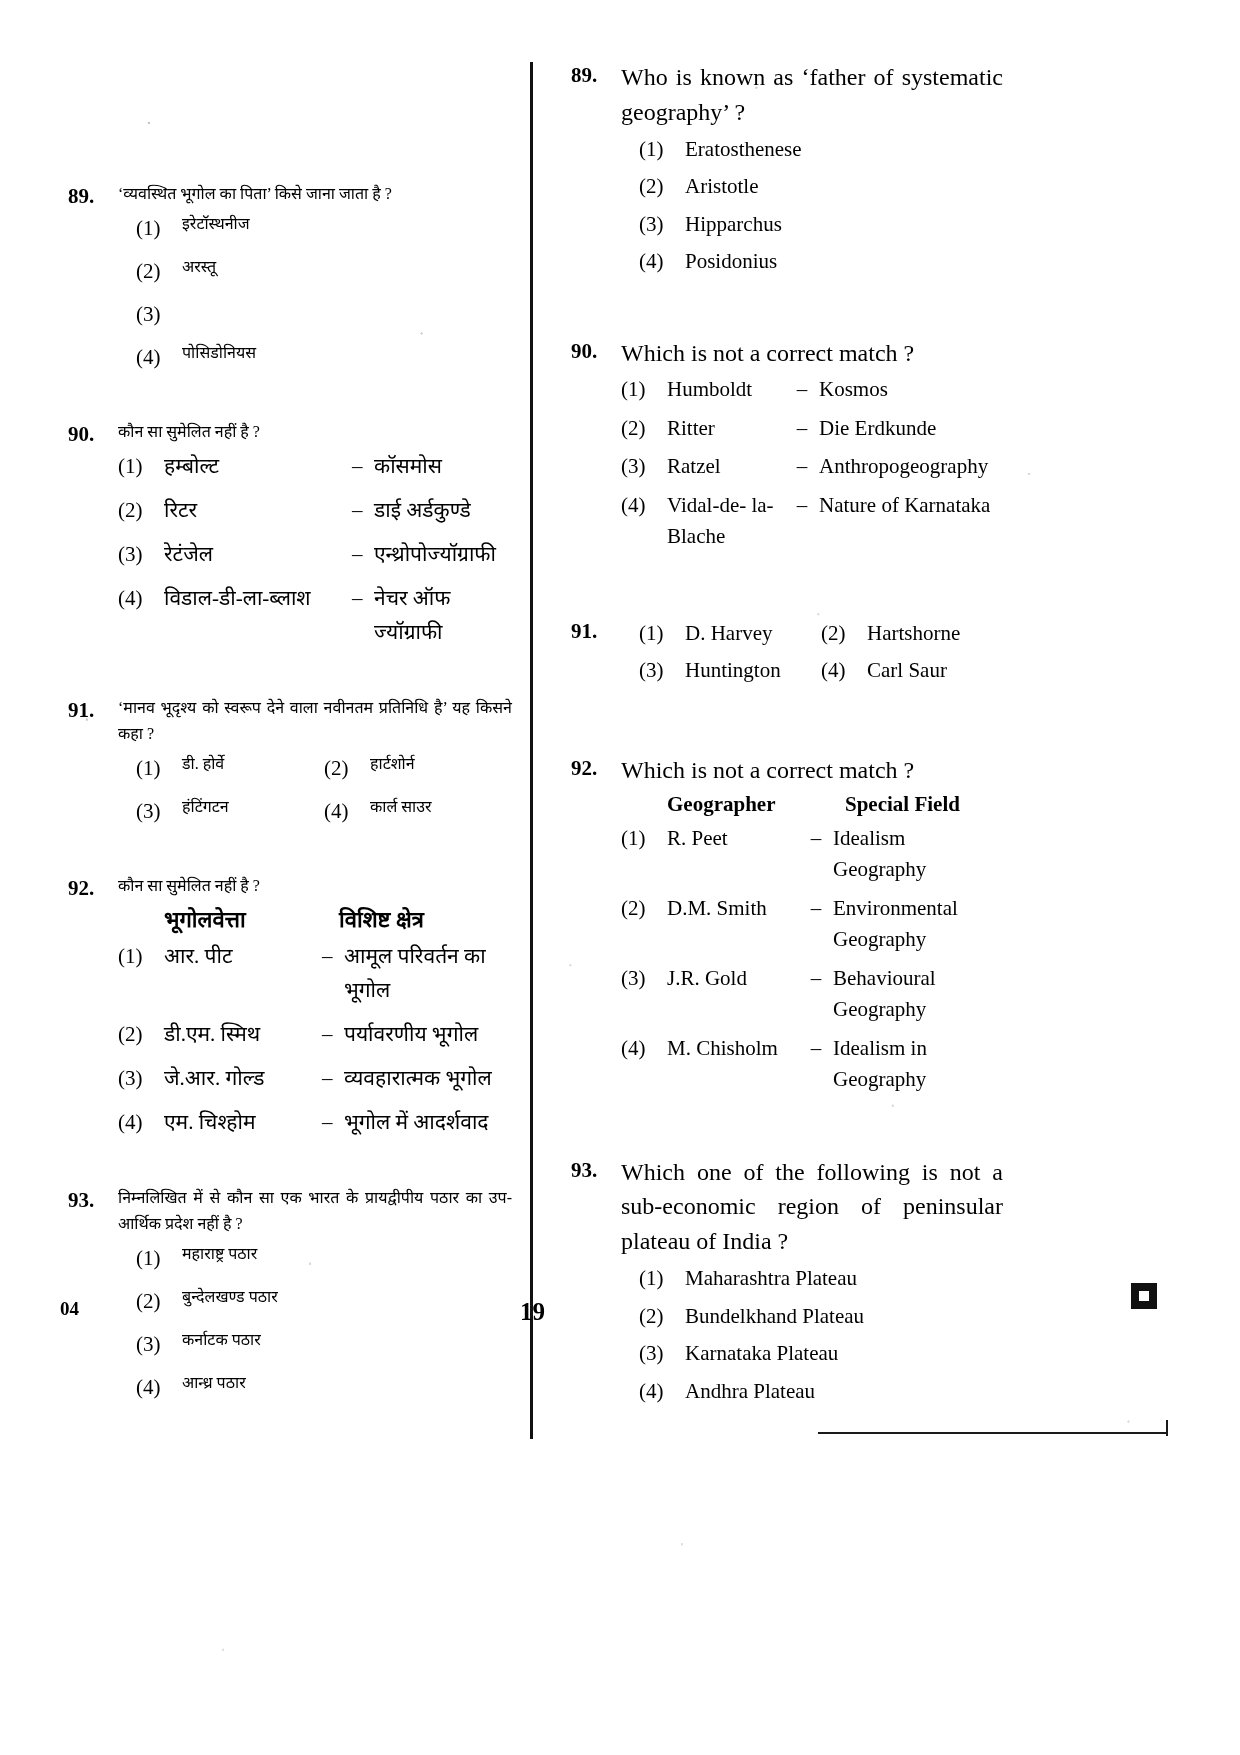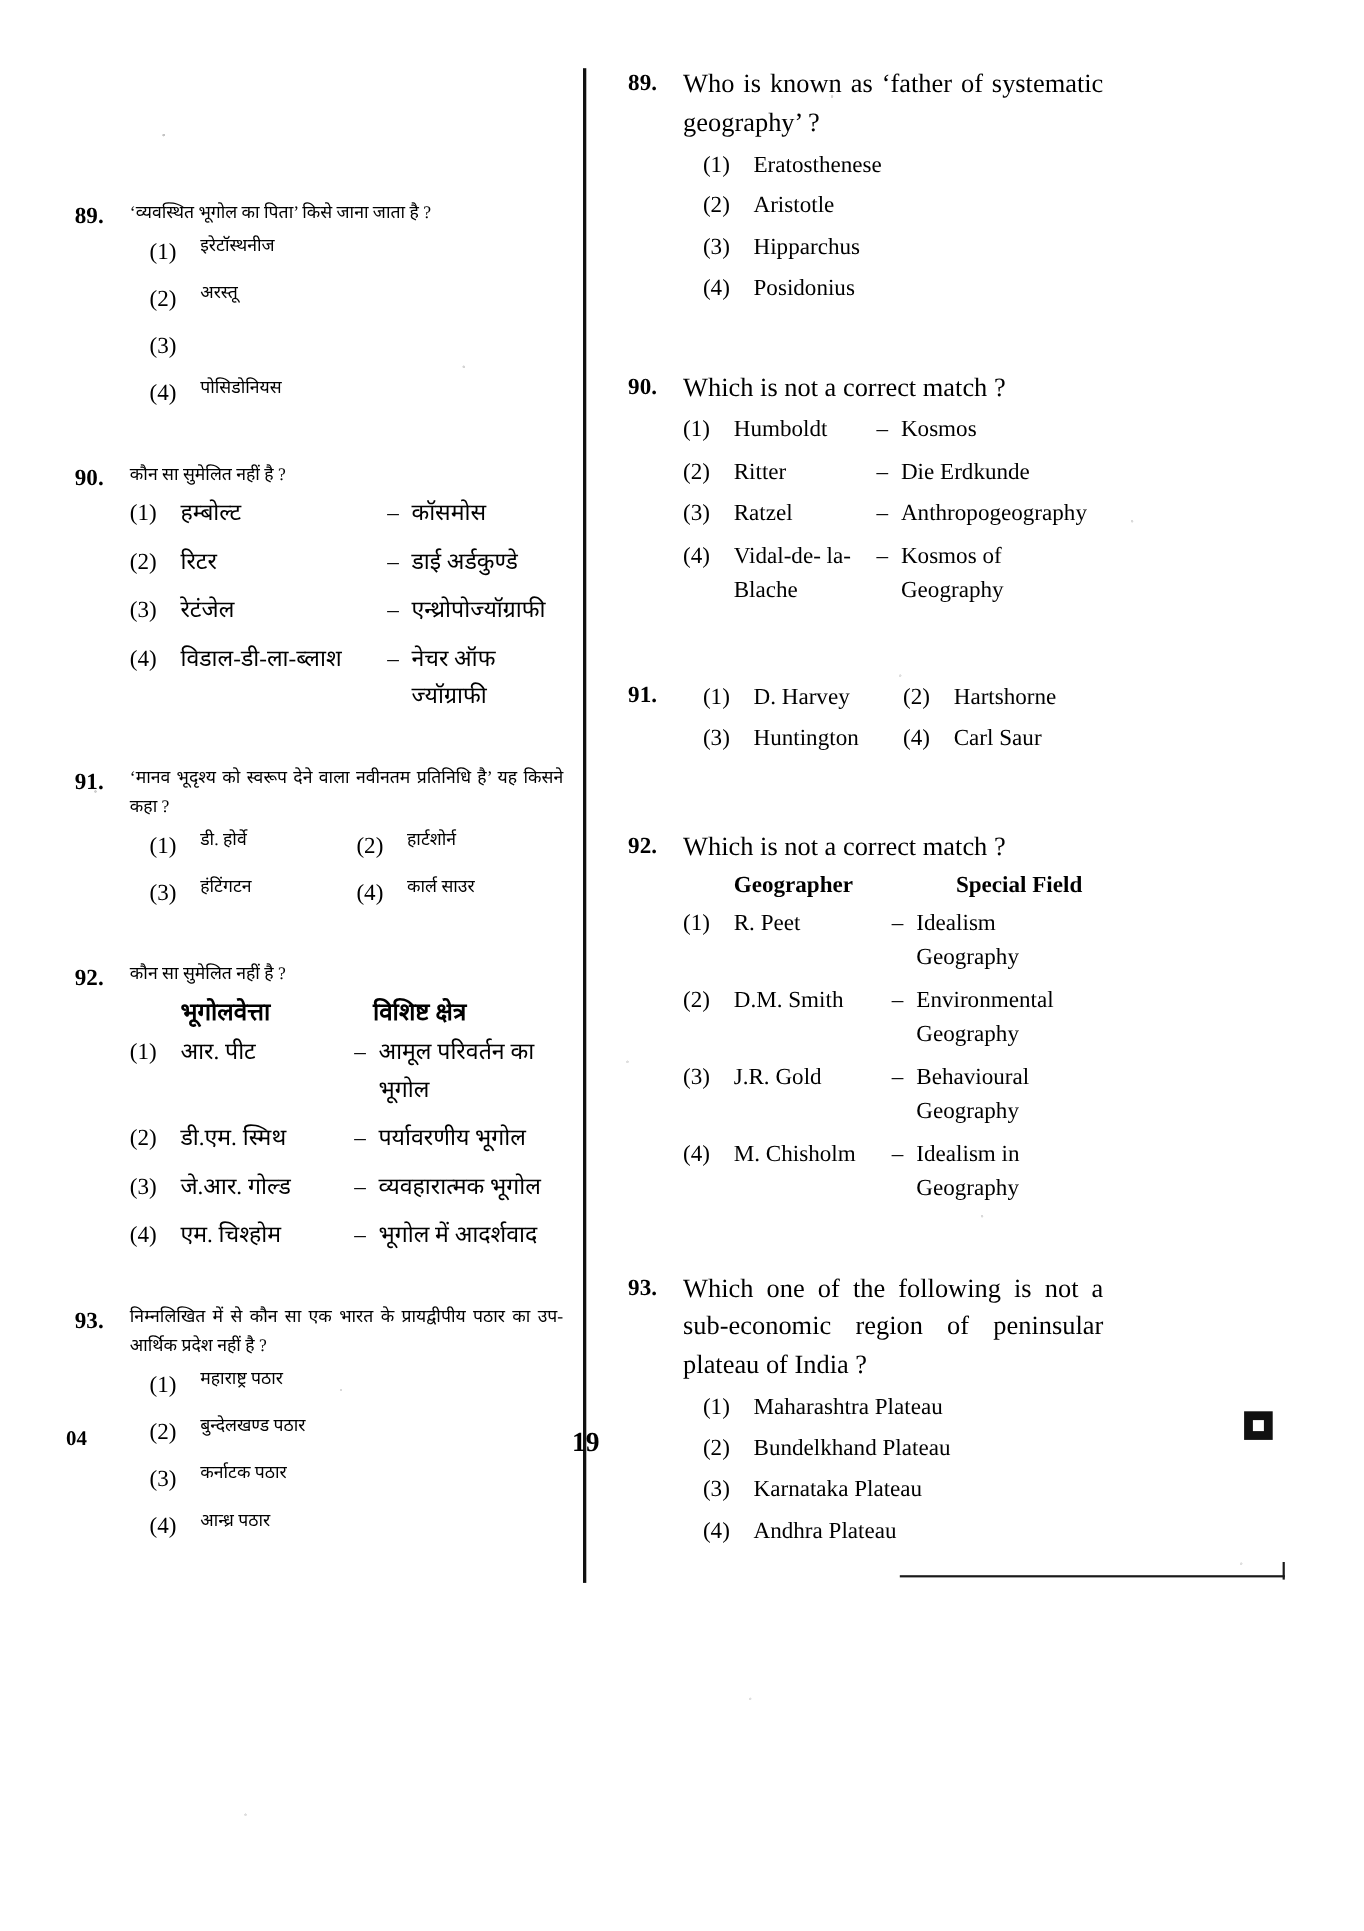--- a/index.html
+++ b/index.html
@@ -141,21 +141,20 @@
   }
   .hi-head .h1 { width: 175px; }
   .hi-head .h2 { flex: 1; }
 
   .en-head {
     display: flex;
     font-weight: bold;
     font-size: 21px;
     margin-bottom: 6px;
     padding-left: 46px;
-    gap: 24px;
   }
   .en-head .h1 { width: 178px; }
   .en-head .h2 { flex: 1; }
 
   
   .footer-left {
     position: absolute;
     left: 60px;
     top: 1298px;
     font-size: 19px;
@@ -423,21 +422,21 @@
             <tr>
               <td class="c-lbl">(3)</td>
               <td>Ratzel</td>
               <td class="c-dash">–</td>
               <td>Anthropogeography</td>
             </tr>
             <tr>
               <td class="c-lbl">(4)</td>
               <td>Vidal-de- la-Blache</td>
               <td class="c-dash">–</td>
-              <td>Kosmos of Geography</td>
+              <td>Nature of Karnataka</td>
             </tr>
           </tbody>
             </table>
         </div>
       </div>
 
       <div style="height:30px"></div>
 
       <div class="q">
         <div class="q-num">91.</div>

